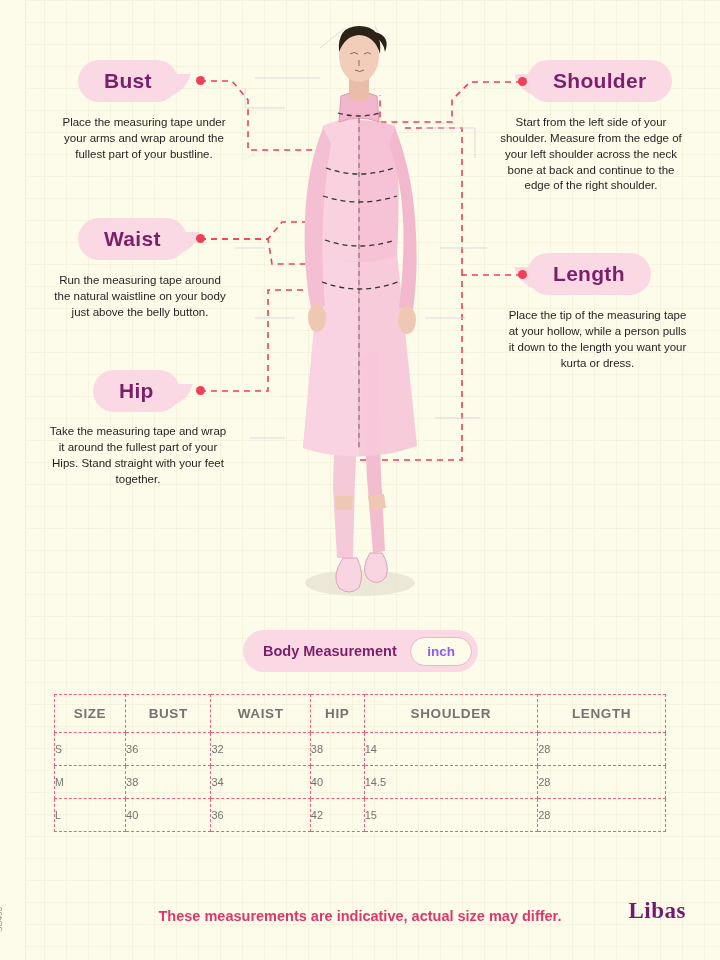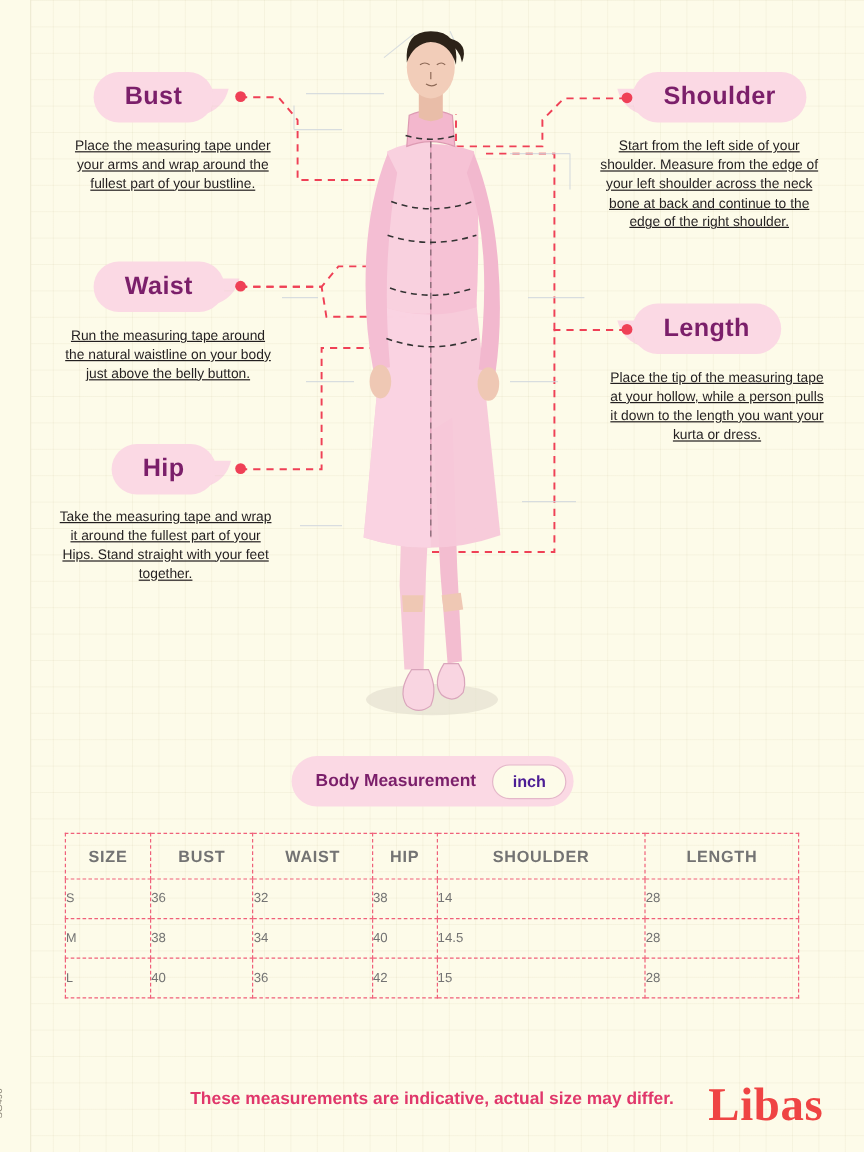--- a/index.html
+++ b/index.html
@@ -67,21 +67,20 @@
     transform: skewX(18deg);
     z-index: -1;
   }
   .desc {
     position: absolute;
     font-size: 11.5px;
     line-height: 1.38;
     color: #231f20;
     text-align: center;
     width: 180px;
-    text-decoration: underline;
   }
 
   
   .dot {
     position: absolute;
     width: 9px; height: 9px;
     background: #ef4056;
     border-radius: 50%;
   }
 
@@ -98,21 +97,21 @@
   .bm-label {
     font-size: 14.5px; font-weight: bold; color: #7b1f6a;
   }
   .unit-chip {
     background: #fdfbe9;
     border: 1.4px solid #e4b7c9;
     border-radius: 18px;
     padding: 6px 16px;
     font-size: 13.5px;
     font-weight: bold;
-    color: #4c1d95;
+    color: #8b5cf6;
   }
 
   
   .size-table {
     position: absolute;
     left: 54px; top: 694px;
     width: 612px;
     border-collapse: collapse;
   }
   .size-table th, .size-table td {
@@ -137,23 +136,23 @@
     left: 0; right: 0; top: 908px;
     text-align: center;
     font-size: 14.5px;
     font-weight: bold;
     color: #e0376b;
   }
   .brand {
     position: absolute;
     right: 34px; top: 898px;
     font-family: "Liberation Serif", serif;
-    font-size: 39px;
-    font-weight: bold;
-    color: #ef4444;
+    font-size: 23px;
+    font-weight: bold;
+    color: #701a75;
     letter-spacing: .5px;
   }
   .side-code {
     position: absolute;
     left: 4px; bottom: 28px;
     font-size: 8px;
     color: #8a8578;
     transform: rotate(-90deg);
     transform-origin: left bottom;
     white-space: nowrap;

